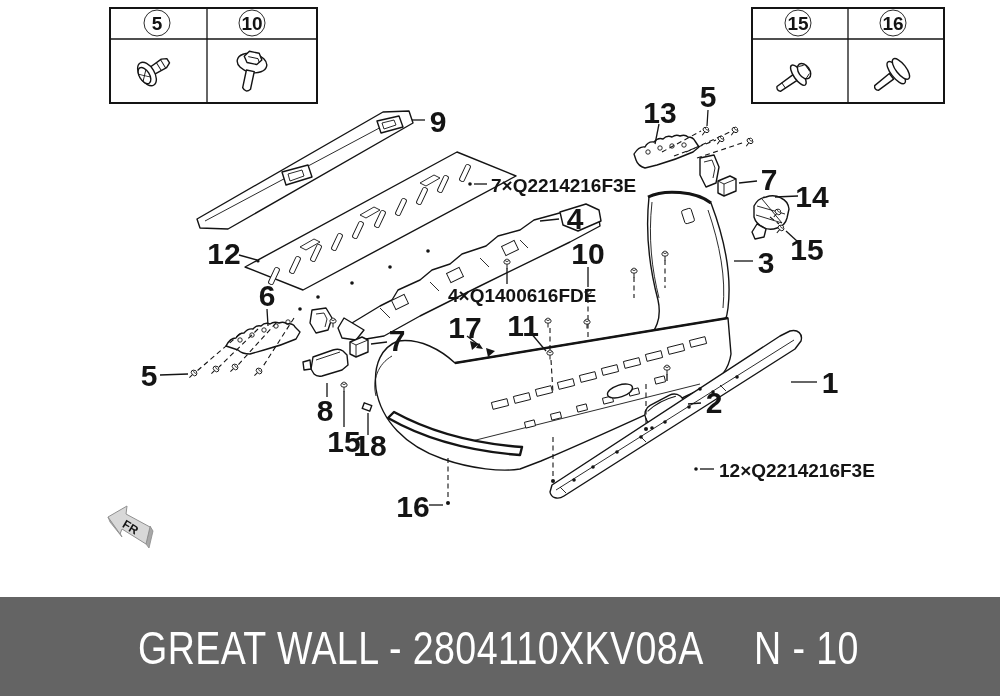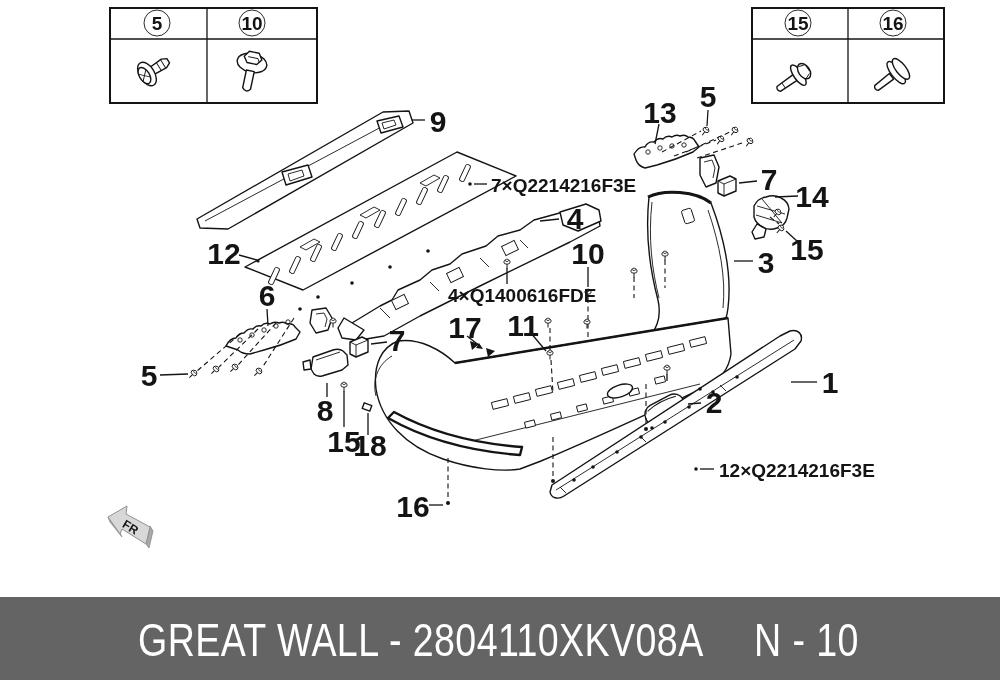--- a/index.html
+++ b/index.html
@@ -12,21 +12,21 @@
   .d   {fill:none;stroke:#141414;stroke-width:0.9;stroke-linejoin:round;}
   .sl  {stroke:#141414;stroke-width:1.3;fill:none;}
   .dl  {stroke:#141414;stroke-width:1.1;stroke-dasharray:5 3.5;fill:none;}
   .slot{fill:#ffffff;stroke:#141414;stroke-width:0.9;}
   .dot {fill:#141414;stroke:none;}
   .num {font-size:30px;font-weight:600;fill:#141414;text-anchor:middle;}
   .qty {font-size:19px;font-weight:600;fill:#141414;}
   .cn  {font-size:19px;font-weight:600;fill:#141414;text-anchor:middle;}
   .box {fill:none;stroke:#141414;stroke-width:2;}
   
-  .footer{position:absolute;left:0;top:597px;width:1000px;height:83px;}
+  .footer{position:absolute;left:0;top:597px;width:1000px;height:99px;}
   .footer span{position:absolute;top:50%;transform:translateY(-50%) scaleX(0.8);
                transform-origin:left center;font-size:47px;font-weight:400;
                letter-spacing:0.5px;white-space:pre;}
   .footer .f-left{left:138px;}
   .footer .f-right{left:754px;}
 </style>
 </head>
 <body>
 
 <div class="canvas">

